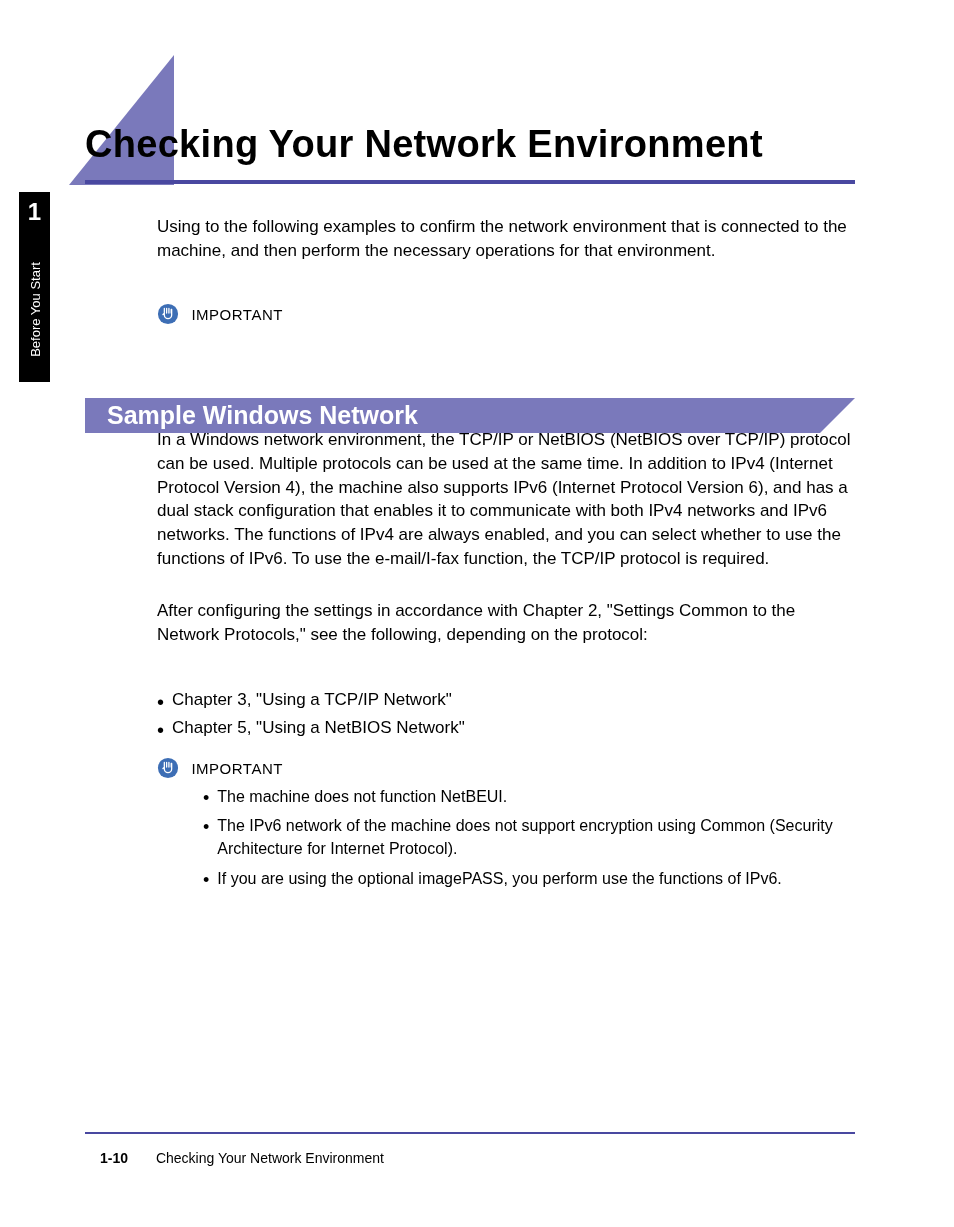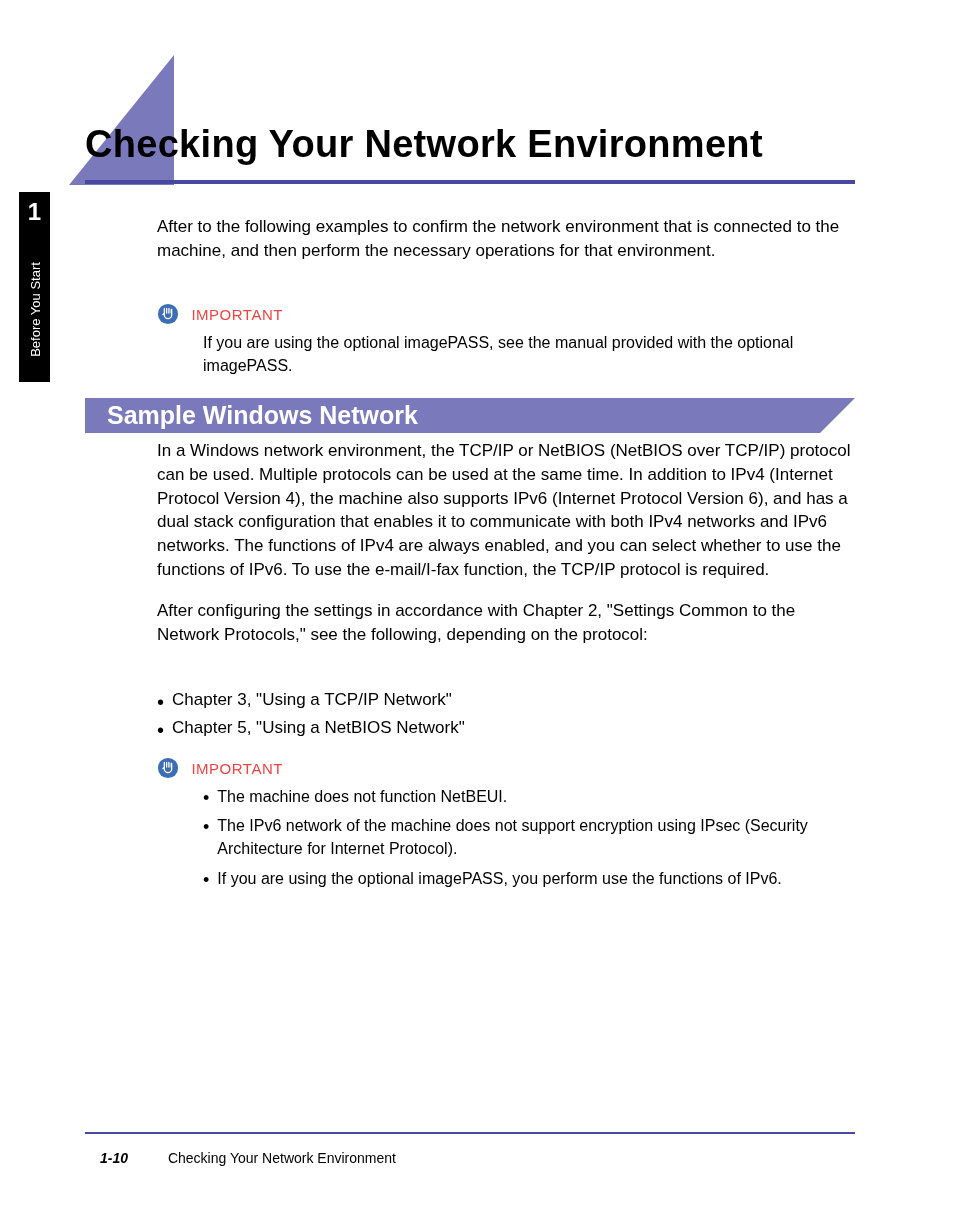--- a/index.html
+++ b/index.html
@@ -79,21 +79,21 @@
     width: 700px;
   }
   .hand-icon {
     display: inline-block;
     width: 22px;
     height: 22px;
     vertical-align: middle;
     margin-right: 8px;
   }
   .important-label {
-    color: #ef4444;
+    color: #000000;
     font-size: 15px;
     vertical-align: middle;
     letter-spacing: 0.5px;
   }
   .important-text1 {
     margin-left: 46px;
     margin-top: 6px;
     width: 650px;
     font-size: 16px;
     line-height: 1.45;
@@ -123,21 +123,21 @@
   .section-bar-tri {
     width: 0;
     height: 0;
     border-style: solid;
     border-width: 0 0 35px 35px;
     border-color: transparent transparent #fff #7a79bb;
   }
   .body-para1 {
     position: absolute;
     left: 157px;
-    top: 439px;
+    top: 428px;
     width: 700px;
     font-size: 17px;
     line-height: 1.4;
   }
   .body-para2 {
     position: absolute;
     left: 157px;
     top: 599px;
     width: 700px;
     font-size: 17px;
@@ -193,48 +193,46 @@
   }
   .footer {
     position: absolute;
     left: 100px;
     top: 1150px;
     width: 750px;
     font-size: 14px;
   }
   .footer .page-num {
     font-weight: bold;
-    margin-right: 36px;
-    font-style: italic;
+    margin-right: 24px;
   }
 </style>
 </head>
 <body>
 
 <div class="sidebar-tab">
   <div class="chapter-num">1</div>
   <div class="side-text">Before You Start</div>
 </div>
 
 <div class="header-triangle"></div>
 
 <h1 class="page-title">Checking Your Network Environment</h1>
 <div class="title-underline"></div>
 
-<p class="intro-text">After to the following examples to confirm the network environment that is connected to the machine, and then perform the necessary operations for that environment.</p>
+<p class="intro-text">Using to the following examples to confirm the network environment that is connected to the machine, and then perform the necessary operations for that environment.</p>
 
 <div class="important-block1">
   <span class="hand-icon">
     <svg viewBox="0 0 24 24" width="22" height="22">
       <circle cx="12" cy="12" r="11" fill="#3d6eb5"></circle>
       <path d="M8 7 v6 a4 4 0 0 0 8 0 v-6 M8 7 v-1 M10.5 6 v5 M13 6 v5 M15.5 7 v4 M8 11 l-1.5 1.5" stroke="#fff" stroke-width="1.4" fill="none" stroke-linecap="round"></path>
     </svg>
   </span>
   <span class="important-label">IMPORTANT</span>
-  <p class="important-text1">If you are using the optional imagePASS, see the manual provided with the optional imagePASS.</p>
 </div>
 
 <div class="section-header">
   <div class="section-bar">
     <div class="section-bar-main">Sample Windows Network</div>
     <div class="section-bar-tri"></div>
   </div>
 </div>
 
 <p class="body-para1">In a Windows network environment, the TCP/IP or NetBIOS (NetBIOS over TCP/IP) protocol can be used. Multiple protocols can be used at the same time. In addition to IPv4 (Internet Protocol Version 4), the machine also supports IPv6 (Internet Protocol Version 6), and has a dual stack configuration that enables it to communicate with both IPv4 networks and IPv6 networks. The functions of IPv4 are always enabled, and you can select whether to use the functions of IPv6. To use the e-mail/I-fax function, the TCP/IP protocol is required.</p>
@@ -259,21 +257,21 @@
     </svg>
   </span>
   <span class="important-label">IMPORTANT</span>
   <div class="important-list2">
     <div class="bullet-row">
       <span class="dot">•</span>
       <span class="bullet-text">The machine does not function NetBEUI.</span>
     </div>
     <div class="bullet-row">
       <span class="dot">•</span>
-      <span class="bullet-text">The IPv6 network of the machine does not support encryption using IPsec (Security Architecture for Internet Protocol).</span>
+      <span class="bullet-text">The IPv6 network of the machine does not support encryption using Common (Security Architecture for Internet Protocol).</span>
     </div>
     <div class="bullet-row">
       <span class="dot">•</span>
       <span class="bullet-text">If you are using the optional imagePASS, you perform use the functions of IPv6.</span>
     </div>
   </div>
 </div>
 
 <div class="footer-line"></div>
 <div class="footer">

